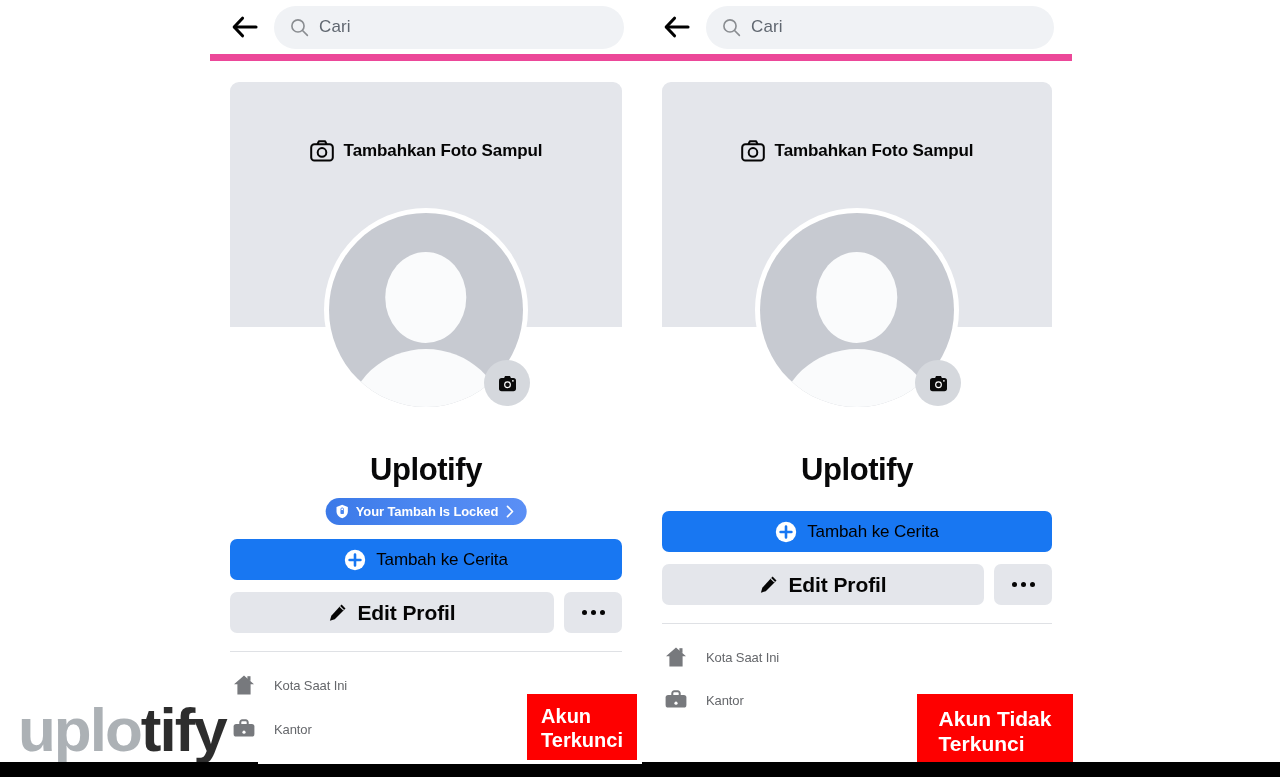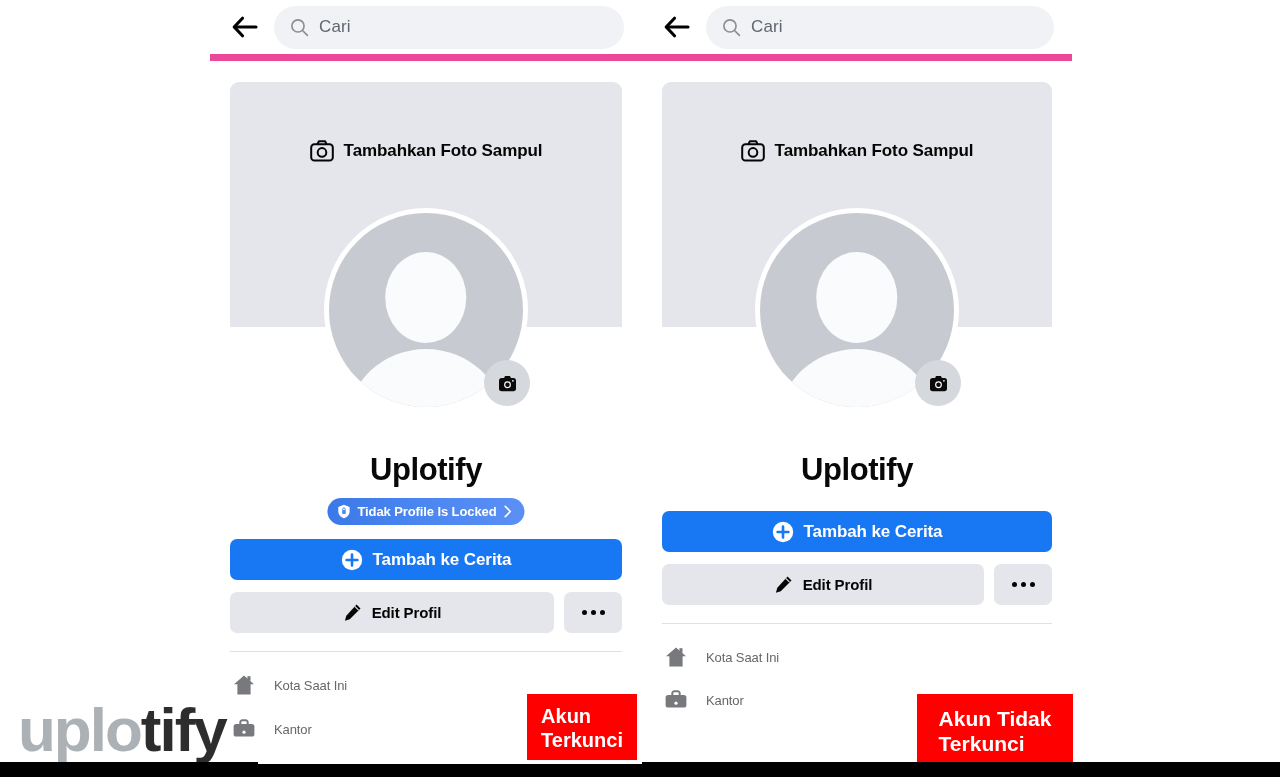--- a/index.html
+++ b/index.html
@@ -106,29 +106,29 @@
     color: #ffffff; font-size: 13px; font-weight: 700; letter-spacing: -0.1px;
   }
 
   
   .btn-primary {
     position: absolute; left: 20px; right: 20px; height: 41px;
     background: #1877f2; border-radius: 7px;
     display: flex; align-items: center; justify-content: center; gap: 10px;
     cursor: pointer;
   }
-  .btn-primary .lbl { color: #ffffff; font-size: 17px; font-weight: 700; letter-spacing: -0.1px; }
+  .btn-primary .lbl { color: #000000; font-size: 17px; font-weight: 400; letter-spacing: -0.1px; }
 
   .btn-row { position: absolute; left: 20px; right: 20px; height: 41px; display: flex; gap: 10px; }
   .btn-secondary {
     flex: 1 1 auto; background: #e4e6eb; border-radius: 7px;
     display: flex; align-items: center; justify-content: center; gap: 10px;
     cursor: pointer;
   }
-  .btn-secondary .lbl { color: #050505; font-size: 15px; font-weight: 600; letter-spacing: -0.1px; }
+  .btn-secondary .lbl { color: #050505; font-size: 21px; font-weight: 600; letter-spacing: -0.1px; }
   .btn-more {
     flex: 0 0 58px; background: #e4e6eb; border-radius: 7px;
     display: flex; align-items: center; justify-content: center;
     cursor: pointer;
   }
   .dots { display: flex; gap: 4px; }
   .dots i { width: 5px; height: 5px; border-radius: 50%; background: #050505; display:block; }
 
   
   .hr {
@@ -219,21 +219,21 @@
     </div>
 
     <div class="profile-name" style="top:452px">Uplotify</div>
 
     <div class="locked-badge" style="top:498px">
       <svg width="13" height="15" viewBox="0 0 14 16">
         <path d="M7 .7 L13.1 3.1 V7.8 C13.1 11.6 10.4 14.2 7 15.3 C3.6 14.2 .9 11.6 .9 7.8 V3.1 Z" fill="#ffffff"></path>
         <rect x="5.1" y="6.4" width="3.8" height="4.4" rx="0.8" fill="#4a86f0"></rect>
         <path d="M5.6 6.6 V5.5 a1.4 1.4 0 0 1 2.8 0 V6.6" fill="none" stroke="#4a86f0" stroke-width="1"></path>
       </svg>
-      <span class="lbl">Tidak Profile Is Locked</span>
+      <span class="lbl">Your Tambah Is Locked</span>
       <svg width="9" height="13" viewBox="0 0 9 14">
         <path d="M1.6 1.4 L7 7 L1.6 12.6" fill="none" stroke="#ffffff" stroke-width="1.8" stroke-linecap="round" stroke-linejoin="round"></path>
       </svg>
     </div>
 
     <div class="btn-primary" style="top:539px">
       <svg width="22" height="22" viewBox="0 0 22 22">
         <circle cx="11" cy="11" r="10.2" fill="#ffffff"></circle>
         <path d="M11 5.6 V16.4 M5.6 11 H16.4" stroke="#1877f2" stroke-width="2.6" stroke-linecap="round"></path>
       </svg>

